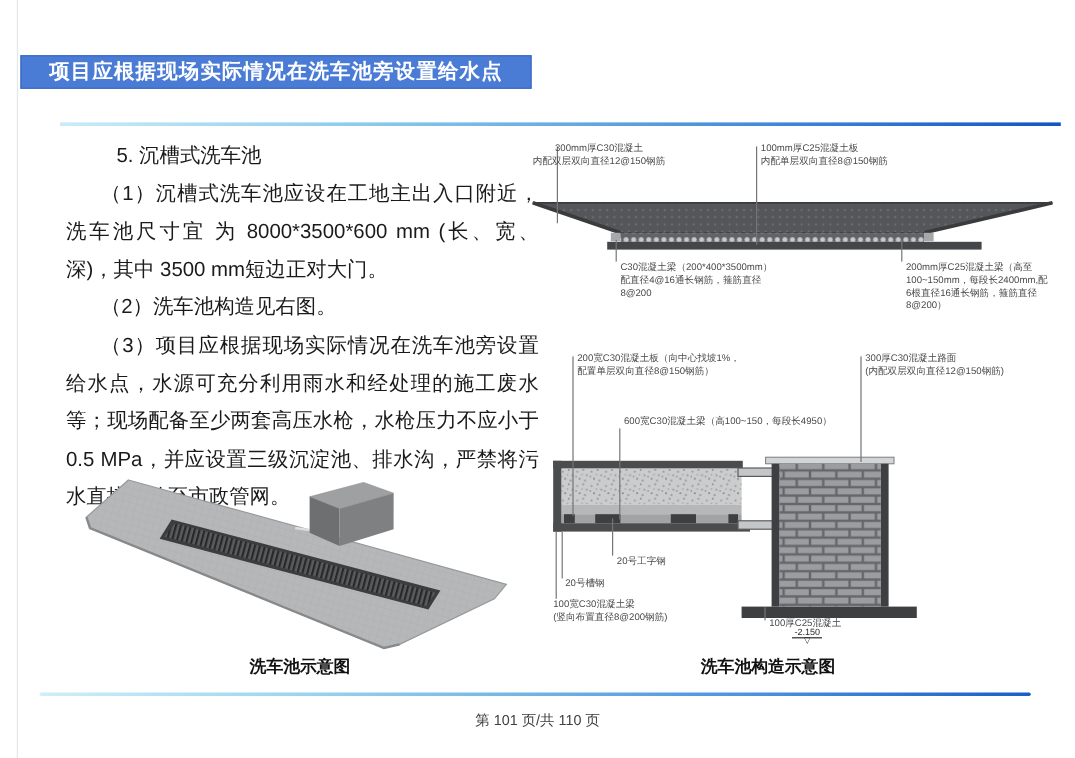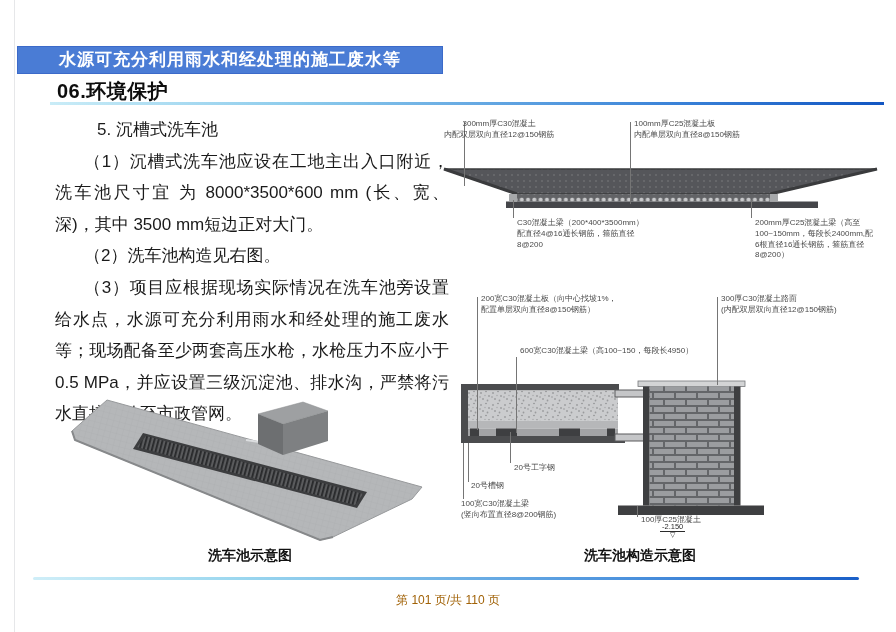--- a/index.html
+++ b/index.html
@@ -24,33 +24,32 @@
   .lbl{position:absolute;font-size:8px;line-height:1.35;color:#4a4a4a;white-space:pre-line;}
   .leader{position:absolute;width:1px;background:#757575;}
   .caption{position:absolute;width:200px;text-align:center;font-size:14px;font-weight:bold;color:#111;}
   
   #elev{left:660px;top:476px;color:#2b2b2b;font-size:7.5px;text-align:center;margin-top:46px;}
   #elev .val{display:inline-block;border-bottom:1px solid #2b2b2b;padding:0 2px;}
   #elev .tri{display:block;font-size:7px;line-height:5px;color:#2b2b2b;}
   
   #footer-rule{left:33px;top:577px;width:826px;height:3px;border-radius:2px;
       background:linear-gradient(90deg,#cfeef8 0%,#9bd7ef 25%,#4f95de 70%,#1a5fc8 100%);}
-  #page-number{left:0;top:592px;width:896px;text-align:center;font-size:12px;color:#a16207;}
+  #page-number{left:0;top:592px;width:896px;text-align:center;font-size:12px;color:#404040;}
 </style>
 </head>
 <body>
 
 <div id="screen">
 
   <div class="abs" id="left-rule"></div>
 
   <div class="abs" id="header-bar">
-    <span>水源可充分利用雨水和经处理的施工废水等</span>
+    <span>项目应根据现场实际情况在洗车池旁设置给水点</span>
   </div>
-  <div class="abs" id="section-heading">06.环境保护</div>
   <div class="abs" id="section-underline"></div>
 
   <div class="abs" id="body-text">
     <p class="p-head">5. 沉槽式洗车池</p>
     <p class="p-item">（1）沉槽式洗车池应设在工地主出入口附近，洗车池尺寸宜 为 8000*3500*600 mm (长、宽、深)，其中 3500 mm短边正对大门。</p>
     <p class="p-item">（2）洗车池构造见右图。</p>
     <p class="p-item">（3）项目应根据现场实际情况在洗车池旁设置给水点，水源可充分利用雨水和经处理的施工废水等；现场配备至少两套高压水枪，水枪压力不应小于 0.5 MPa，并应设置三级沉淀池、排水沟，严禁将污水直接排放至市政管网。</p>
   </div>
 
   <svg class="abs" style="left:443px;top:166px;" width="436" height="46" viewBox="0 0 436 46">

